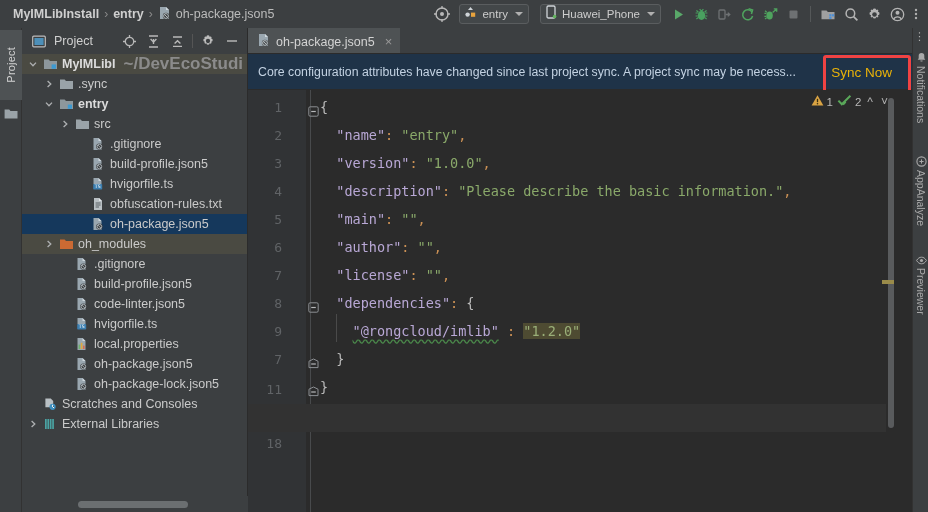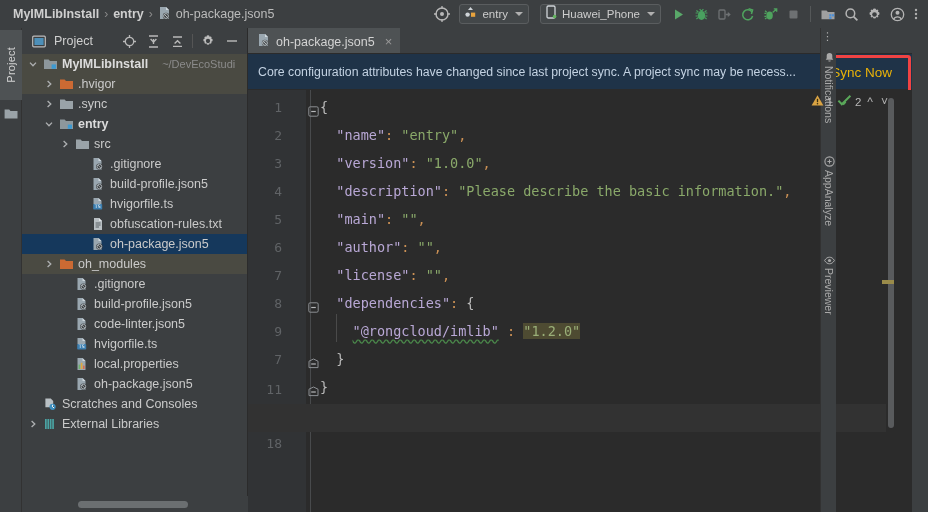--- a/index.html
+++ b/index.html
@@ -2,21 +2,21 @@
 <html><head>
 <meta charset="utf-8">
 <style>
   * { box-sizing: border-box; margin: 0; padding: 0; }
   html, body {
     width: 928px; height: 512px;
     background: #3c3f41;
     font-family: "Liberation Sans", sans-serif;
     overflow: hidden;
   }
-  .app { position: relative; width: 836px; height: 512px; background: #3c3f41; }
+  .app { position: relative; width: 928px; height: 512px; background: #3c3f41; }
 
   
   .toolbar {
     position: absolute; top: 0; left: 0; width: 928px; height: 28px;
     background: #3c3f41; display: flex; align-items: center;
     padding: 0 6px; gap: 0;
   }
   .crumbs { display: flex; align-items: center; gap: 0; padding-left: 4px; }
   .crumb {
     font-size: 12.5px; color: #bbbbbb; padding: 0 3px; white-space: nowrap;
@@ -83,21 +83,21 @@
   }
   .row.root { background: #4a4a42; }
   .row.hl-olive { background: #4a4a42; }
   .row.selected { background: #15385c; }
   .row .arrow {
     width: 13px; height: 13px; display:flex; align-items:center; justify-content:center;
     flex: 0 0 13px;
   }
   .row .name { overflow: hidden; text-overflow: clip; }
   .row .name.bold { font-weight: bold; color: #dcdcdc; }
-  .row .sub { color: #8b8b8b; font-size: 11px; margin-left: 10px; }
+  .row .sub { color: #8b8b8b; font-size: 17px; margin-left: 4px; font-weight: bold; }
 
   .hscroll {
     position: absolute; left: 0; bottom: 0; width: 226px; height: 16px;
     background: #3c3f41;
   }
   .hscroll .thumb {
     position:absolute; left: 56px; top: 5px; width: 110px; height: 7px;
     background: #6b6f71; border-radius: 4px;
   }
 
@@ -407,224 +407,224 @@
           </span>
           <span style="display: flex; flex: 0 0 15px;">
             <svg width="15" height="14" viewBox="0 0 15 14">
               <path d="M1 2.4h4.6L7 4h7v8H1z" fill="#8d979c"></path>
               <rect x="8.6" y="7.4" width="4.4" height="4.4" fill="#3d9ad1"></rect>
             </svg>
           </span>
           <span class="name bold">MyIMLibInstall</span>
           <span class="sub">~/DevEcoStudi</span>
         </div>
+        <div class="row" style="padding-left: 20px;">
+          <span class="arrow">
+            <svg width="10" height="10" viewBox="0 0 10 10">
+              <path d="M3.6 2L6.8 5l-3.2 3" fill="none" stroke="#aeb0b2" stroke-width="1.3"></path>
+            </svg>
+          </span>
+          <span style="display: flex; flex: 0 0 15px;">
+            <svg width="15" height="14" viewBox="0 0 15 14">
+              <path d="M1 2.4h4.6L7 4h7v8H1z" fill="#9aa3a8"></path>
+            </svg>
+          </span>
+          <span class="name">.sync</span>
+        </div>
+        <div class="row" style="padding-left: 20px;">
+          <span class="arrow">
+            <svg width="10" height="10" viewBox="0 0 10 10">
+              <path d="M2 3.6L5 6.8l3-3.2" fill="none" stroke="#aeb0b2" stroke-width="1.3"></path>
+            </svg>
+          </span>
+          <span style="display: flex; flex: 0 0 15px;">
+            <svg width="15" height="14" viewBox="0 0 15 14">
+              <path d="M1 2.4h4.6L7 4h7v8H1z" fill="#8d979c"></path>
+              <rect x="8.8" y="7.6" width="4.2" height="4.2" fill="#3d9ad1"></rect>
+            </svg>
+          </span>
+          <span class="name bold">entry</span>
+        </div>
+        <div class="row" style="padding-left: 36px;">
+          <span class="arrow">
+            <svg width="10" height="10" viewBox="0 0 10 10">
+              <path d="M3.6 2L6.8 5l-3.2 3" fill="none" stroke="#aeb0b2" stroke-width="1.3"></path>
+            </svg>
+          </span>
+          <span style="display: flex; flex: 0 0 15px;">
+            <svg width="15" height="14" viewBox="0 0 15 14">
+              <path d="M1 2.4h4.6L7 4h7v8H1z" fill="#9aa3a8"></path>
+            </svg>
+          </span>
+          <span class="name">src</span>
+        </div>
+        <div class="row" style="padding-left: 52px;">
+          <span class="arrow"></span>
+          <span style="display: flex; flex: 0 0 15px;">
+            <svg width="15" height="14" viewBox="0 0 15 14">
+              <path d="M2.5 1h5l3 3v9h-8z" fill="#9aa7b0"></path>
+              <path d="M7.5 1l3 3h-3z" fill="#cfd8dd"></path>
+              <circle cx="8.4" cy="9.6" r="3.2" fill="#3c3f41"></circle>
+              <circle cx="8.4" cy="9.6" r="2.3" fill="none" stroke="#b0b8bd" stroke-width=".9"></circle>
+              <path d="M6.7 7.9l3.4 3.4" stroke="#b0b8bd" stroke-width=".9"></path>
+            </svg>
+          </span>
+          <span class="name">.gitignore</span>
+        </div>
+        <div class="row" style="padding-left: 52px;">
+          <span class="arrow"></span>
+          <span style="display: flex; flex: 0 0 15px;">
+            <svg width="15" height="14" viewBox="0 0 15 14">
+              <path d="M2.5 1h5l3 3v9h-8z" fill="#9aa7b0"></path>
+              <path d="M7.5 1l3 3h-3z" fill="#cfd8dd"></path>
+              <circle cx="8.4" cy="9.6" r="3.2" fill="#3c3f41"></circle>
+              <circle cx="8.4" cy="9.6" r="2.3" fill="none" stroke="#b0b8bd" stroke-width=".9"></circle>
+              <path d="M6.7 7.9l3.4 3.4" stroke="#b0b8bd" stroke-width=".9"></path>
+            </svg>
+          </span>
+          <span class="name">build-profile.json5</span>
+        </div>
+        <div class="row" style="padding-left: 52px;">
+          <span class="arrow"></span>
+          <span style="display: flex; flex: 0 0 15px;">
+            <svg width="15" height="14" viewBox="0 0 15 14">
+              <path d="M2.5 1h5l3 3v3h-8z" fill="#9aa7b0"></path>
+              <path d="M7.5 1l3 3h-3z" fill="#cfd8dd"></path>
+              <rect x="2.2" y="7" width="9" height="5.6" rx=".8" fill="#3d7fb0"></rect>
+              <text x="6.7" y="11.4" font-size="4.6" fill="#fff" text-anchor="middle" font-family="DejaVu Sans">TS</text>
+            </svg>
+          </span>
+          <span class="name">hvigorfile.ts</span>
+        </div>
+        <div class="row" style="padding-left: 52px;">
+          <span class="arrow"></span>
+          <span style="display: flex; flex: 0 0 15px;">
+            <svg width="15" height="14" viewBox="0 0 15 14">
+              <path d="M3 1h5l3 3v9H3z" fill="#b9c0c4"></path>
+              <path d="M8 1l3 3H8z" fill="#e2e7ea"></path>
+              <path d="M4.6 6h5M4.6 8h5M4.6 10h3.4" stroke="#50585c" stroke-width=".9"></path>
+            </svg>
+          </span>
+          <span class="name">obfuscation-rules.txt</span>
+        </div>
+        <div class="row selected" style="padding-left: 52px;">
+          <span class="arrow"></span>
+          <span style="display: flex; flex: 0 0 15px;">
+            <svg width="15" height="14" viewBox="0 0 15 14">
+              <path d="M2.5 1h5l3 3v9h-8z" fill="#9aa7b0"></path>
+              <path d="M7.5 1l3 3h-3z" fill="#cfd8dd"></path>
+              <circle cx="8.4" cy="9.6" r="3.2" fill="#3c3f41"></circle>
+              <circle cx="8.4" cy="9.6" r="2.3" fill="none" stroke="#b0b8bd" stroke-width=".9"></circle>
+              <path d="M6.7 7.9l3.4 3.4" stroke="#b0b8bd" stroke-width=".9"></path>
+            </svg>
+          </span>
+          <span class="name">oh-package.json5</span>
+        </div>
         <div class="row hl-olive" style="padding-left: 20px;">
           <span class="arrow">
             <svg width="10" height="10" viewBox="0 0 10 10">
               <path d="M3.6 2L6.8 5l-3.2 3" fill="none" stroke="#aeb0b2" stroke-width="1.3"></path>
             </svg>
           </span>
           <span style="display: flex; flex: 0 0 15px;">
             <svg width="15" height="14" viewBox="0 0 15 14">
               <path d="M1 2.4h4.6L7 4h7v8H1z" fill="#cc6a33"></path>
             </svg>
           </span>
-          <span class="name">.hvigor</span>
-        </div>
-        <div class="row" style="padding-left: 20px;">
-          <span class="arrow">
-            <svg width="10" height="10" viewBox="0 0 10 10">
-              <path d="M3.6 2L6.8 5l-3.2 3" fill="none" stroke="#aeb0b2" stroke-width="1.3"></path>
-            </svg>
-          </span>
-          <span style="display: flex; flex: 0 0 15px;">
-            <svg width="15" height="14" viewBox="0 0 15 14">
-              <path d="M1 2.4h4.6L7 4h7v8H1z" fill="#9aa3a8"></path>
-            </svg>
-          </span>
-          <span class="name">.sync</span>
-        </div>
-        <div class="row" style="padding-left: 20px;">
-          <span class="arrow">
-            <svg width="10" height="10" viewBox="0 0 10 10">
-              <path d="M2 3.6L5 6.8l3-3.2" fill="none" stroke="#aeb0b2" stroke-width="1.3"></path>
-            </svg>
-          </span>
-          <span style="display: flex; flex: 0 0 15px;">
-            <svg width="15" height="14" viewBox="0 0 15 14">
-              <path d="M1 2.4h4.6L7 4h7v8H1z" fill="#8d979c"></path>
-              <rect x="8.8" y="7.6" width="4.2" height="4.2" fill="#3d9ad1"></rect>
-            </svg>
-          </span>
-          <span class="name bold">entry</span>
+          <span class="name">oh_modules</span>
         </div>
         <div class="row" style="padding-left: 36px;">
-          <span class="arrow">
-            <svg width="10" height="10" viewBox="0 0 10 10">
-              <path d="M3.6 2L6.8 5l-3.2 3" fill="none" stroke="#aeb0b2" stroke-width="1.3"></path>
-            </svg>
-          </span>
-          <span style="display: flex; flex: 0 0 15px;">
-            <svg width="15" height="14" viewBox="0 0 15 14">
-              <path d="M1 2.4h4.6L7 4h7v8H1z" fill="#9aa3a8"></path>
-            </svg>
-          </span>
-          <span class="name">src</span>
-        </div>
-        <div class="row" style="padding-left: 52px;">
           <span class="arrow"></span>
           <span style="display: flex; flex: 0 0 15px;">
             <svg width="15" height="14" viewBox="0 0 15 14">
               <path d="M2.5 1h5l3 3v9h-8z" fill="#9aa7b0"></path>
               <path d="M7.5 1l3 3h-3z" fill="#cfd8dd"></path>
               <circle cx="8.4" cy="9.6" r="3.2" fill="#3c3f41"></circle>
               <circle cx="8.4" cy="9.6" r="2.3" fill="none" stroke="#b0b8bd" stroke-width=".9"></circle>
               <path d="M6.7 7.9l3.4 3.4" stroke="#b0b8bd" stroke-width=".9"></path>
             </svg>
           </span>
           <span class="name">.gitignore</span>
         </div>
-        <div class="row" style="padding-left: 52px;">
+        <div class="row" style="padding-left: 36px;">
           <span class="arrow"></span>
           <span style="display: flex; flex: 0 0 15px;">
             <svg width="15" height="14" viewBox="0 0 15 14">
               <path d="M2.5 1h5l3 3v9h-8z" fill="#9aa7b0"></path>
               <path d="M7.5 1l3 3h-3z" fill="#cfd8dd"></path>
               <circle cx="8.4" cy="9.6" r="3.2" fill="#3c3f41"></circle>
               <circle cx="8.4" cy="9.6" r="2.3" fill="none" stroke="#b0b8bd" stroke-width=".9"></circle>
               <path d="M6.7 7.9l3.4 3.4" stroke="#b0b8bd" stroke-width=".9"></path>
             </svg>
           </span>
           <span class="name">build-profile.json5</span>
         </div>
-        <div class="row" style="padding-left: 52px;">
-          <span class="arrow"></span>
-          <span style="display: flex; flex: 0 0 15px;">
-            <svg width="15" height="14" viewBox="0 0 15 14">
-              <path d="M2.5 1h5l3 3v3h-8z" fill="#9aa7b0"></path>
-              <path d="M7.5 1l3 3h-3z" fill="#cfd8dd"></path>
-              <rect x="2.2" y="7" width="9" height="5.6" rx=".8" fill="#3d7fb0"></rect>
-              <text x="6.7" y="11.4" font-size="4.6" fill="#fff" text-anchor="middle" font-family="DejaVu Sans">TS</text>
-            </svg>
-          </span>
-          <span class="name">hvigorfile.ts</span>
-        </div>
-        <div class="row" style="padding-left: 52px;">
-          <span class="arrow"></span>
-          <span style="display: flex; flex: 0 0 15px;">
-            <svg width="15" height="14" viewBox="0 0 15 14">
-              <path d="M3 1h5l3 3v9H3z" fill="#b9c0c4"></path>
-              <path d="M8 1l3 3H8z" fill="#e2e7ea"></path>
-              <path d="M4.6 6h5M4.6 8h5M4.6 10h3.4" stroke="#50585c" stroke-width=".9"></path>
-            </svg>
-          </span>
-          <span class="name">obfuscation-rules.txt</span>
-        </div>
-        <div class="row selected" style="padding-left: 52px;">
+        <div class="row" style="padding-left: 36px;">
           <span class="arrow"></span>
           <span style="display: flex; flex: 0 0 15px;">
             <svg width="15" height="14" viewBox="0 0 15 14">
               <path d="M2.5 1h5l3 3v9h-8z" fill="#9aa7b0"></path>
               <path d="M7.5 1l3 3h-3z" fill="#cfd8dd"></path>
               <circle cx="8.4" cy="9.6" r="3.2" fill="#3c3f41"></circle>
               <circle cx="8.4" cy="9.6" r="2.3" fill="none" stroke="#b0b8bd" stroke-width=".9"></circle>
               <path d="M6.7 7.9l3.4 3.4" stroke="#b0b8bd" stroke-width=".9"></path>
             </svg>
           </span>
-          <span class="name">oh-package.json5</span>
-        </div>
-        <div class="row hl-olive" style="padding-left: 20px;">
-          <span class="arrow">
-            <svg width="10" height="10" viewBox="0 0 10 10">
-              <path d="M3.6 2L6.8 5l-3.2 3" fill="none" stroke="#aeb0b2" stroke-width="1.3"></path>
-            </svg>
-          </span>
-          <span style="display: flex; flex: 0 0 15px;">
-            <svg width="15" height="14" viewBox="0 0 15 14">
-              <path d="M1 2.4h4.6L7 4h7v8H1z" fill="#cc6a33"></path>
-            </svg>
-          </span>
-          <span class="name">oh_modules</span>
+          <span class="name">code-linter.json5</span>
+        </div>
+        <div class="row" style="padding-left: 36px;">
+          <span class="arrow"></span>
+          <span style="display: flex; flex: 0 0 15px;">
+            <svg width="15" height="14" viewBox="0 0 15 14">
+              <path d="M2.5 1h5l3 3v3h-8z" fill="#9aa7b0"></path>
+              <path d="M7.5 1l3 3h-3z" fill="#cfd8dd"></path>
+              <rect x="2.2" y="7" width="9" height="5.6" rx=".8" fill="#3d7fb0"></rect>
+              <text x="6.7" y="11.4" font-size="4.6" fill="#fff" text-anchor="middle" font-family="DejaVu Sans">TS</text>
+            </svg>
+          </span>
+          <span class="name">hvigorfile.ts</span>
+        </div>
+        <div class="row" style="padding-left: 36px;">
+          <span class="arrow"></span>
+          <span style="display: flex; flex: 0 0 15px;">
+            <svg width="15" height="14" viewBox="0 0 15 14">
+              <path d="M2.5 1h5l3 3v9h-8z" fill="#9aa7b0"></path>
+              <path d="M7.5 1l3 3h-3z" fill="#cfd8dd"></path>
+              <rect x="3.6" y="7.6" width="1.6" height="4.4" fill="#6fb36f"></rect>
+              <rect x="5.8" y="5.8" width="1.6" height="6.2" fill="#e0a93c"></rect>
+              <rect x="8" y="8.6" width="1.6" height="3.4" fill="#d46a54"></rect>
+            </svg>
+          </span>
+          <span class="name">local.properties</span>
         </div>
         <div class="row" style="padding-left: 36px;">
           <span class="arrow"></span>
           <span style="display: flex; flex: 0 0 15px;">
             <svg width="15" height="14" viewBox="0 0 15 14">
               <path d="M2.5 1h5l3 3v9h-8z" fill="#9aa7b0"></path>
               <path d="M7.5 1l3 3h-3z" fill="#cfd8dd"></path>
               <circle cx="8.4" cy="9.6" r="3.2" fill="#3c3f41"></circle>
               <circle cx="8.4" cy="9.6" r="2.3" fill="none" stroke="#b0b8bd" stroke-width=".9"></circle>
               <path d="M6.7 7.9l3.4 3.4" stroke="#b0b8bd" stroke-width=".9"></path>
             </svg>
           </span>
-          <span class="name">.gitignore</span>
+          <span class="name">oh-package.json5</span>
         </div>
         <div class="row" style="padding-left: 36px;">
           <span class="arrow"></span>
           <span style="display: flex; flex: 0 0 15px;">
             <svg width="15" height="14" viewBox="0 0 15 14">
               <path d="M2.5 1h5l3 3v9h-8z" fill="#9aa7b0"></path>
               <path d="M7.5 1l3 3h-3z" fill="#cfd8dd"></path>
               <circle cx="8.4" cy="9.6" r="3.2" fill="#3c3f41"></circle>
               <circle cx="8.4" cy="9.6" r="2.3" fill="none" stroke="#b0b8bd" stroke-width=".9"></circle>
               <path d="M6.7 7.9l3.4 3.4" stroke="#b0b8bd" stroke-width=".9"></path>
             </svg>
           </span>
-          <span class="name">build-profile.json5</span>
-        </div>
-        <div class="row" style="padding-left: 36px;">
-          <span class="arrow"></span>
-          <span style="display: flex; flex: 0 0 15px;">
-            <svg width="15" height="14" viewBox="0 0 15 14">
-              <path d="M2.5 1h5l3 3v9h-8z" fill="#9aa7b0"></path>
-              <path d="M7.5 1l3 3h-3z" fill="#cfd8dd"></path>
-              <circle cx="8.4" cy="9.6" r="3.2" fill="#3c3f41"></circle>
-              <circle cx="8.4" cy="9.6" r="2.3" fill="none" stroke="#b0b8bd" stroke-width=".9"></circle>
-              <path d="M6.7 7.9l3.4 3.4" stroke="#b0b8bd" stroke-width=".9"></path>
-            </svg>
-          </span>
-          <span class="name">code-linter.json5</span>
-        </div>
-        <div class="row" style="padding-left: 36px;">
-          <span class="arrow"></span>
-          <span style="display: flex; flex: 0 0 15px;">
-            <svg width="15" height="14" viewBox="0 0 15 14">
-              <path d="M2.5 1h5l3 3v3h-8z" fill="#9aa7b0"></path>
-              <path d="M7.5 1l3 3h-3z" fill="#cfd8dd"></path>
-              <rect x="2.2" y="7" width="9" height="5.6" rx=".8" fill="#3d7fb0"></rect>
-              <text x="6.7" y="11.4" font-size="4.6" fill="#fff" text-anchor="middle" font-family="DejaVu Sans">TS</text>
-            </svg>
-          </span>
-          <span class="name">hvigorfile.ts</span>
-        </div>
-        <div class="row" style="padding-left: 36px;">
-          <span class="arrow"></span>
-          <span style="display: flex; flex: 0 0 15px;">
-            <svg width="15" height="14" viewBox="0 0 15 14">
-              <path d="M2.5 1h5l3 3v9h-8z" fill="#9aa7b0"></path>
-              <path d="M7.5 1l3 3h-3z" fill="#cfd8dd"></path>
-              <rect x="3.6" y="7.6" width="1.6" height="4.4" fill="#6fb36f"></rect>
-              <rect x="5.8" y="5.8" width="1.6" height="6.2" fill="#e0a93c"></rect>
-              <rect x="8" y="8.6" width="1.6" height="3.4" fill="#d46a54"></rect>
-            </svg>
-          </span>
-          <span class="name">local.properties</span>
-        </div>
-        <div class="row" style="padding-left: 36px;">
-          <span class="arrow"></span>
-          <span style="display: flex; flex: 0 0 15px;">
-            <svg width="15" height="14" viewBox="0 0 15 14">
-              <path d="M2.5 1h5l3 3v9h-8z" fill="#9aa7b0"></path>
-              <path d="M7.5 1l3 3h-3z" fill="#cfd8dd"></path>
-              <circle cx="8.4" cy="9.6" r="3.2" fill="#3c3f41"></circle>
-              <circle cx="8.4" cy="9.6" r="2.3" fill="none" stroke="#b0b8bd" stroke-width=".9"></circle>
-              <path d="M6.7 7.9l3.4 3.4" stroke="#b0b8bd" stroke-width=".9"></path>
-            </svg>
-          </span>
-          <span class="name">oh-package.json5</span>
+          <span class="name">oh-package-lock.json5</span>
         </div>
         <div class="row" style="padding-left: 4px;">
           <span class="arrow"></span>
           <span style="display: flex; flex: 0 0 15px;">
             <svg width="15" height="14" viewBox="0 0 15 14">
               <path d="M2.4 1.6h5.4l2.4 2.4v6.2H2.4z" fill="#b9c0c4"></path>
               <circle cx="9.6" cy="9.8" r="3.1" fill="#3e8fbf"></circle>
               <path d="M9.6 7.8v2.1l1.4.9" stroke="#fff" stroke-width="1"></path>
             </svg>
           </span>

